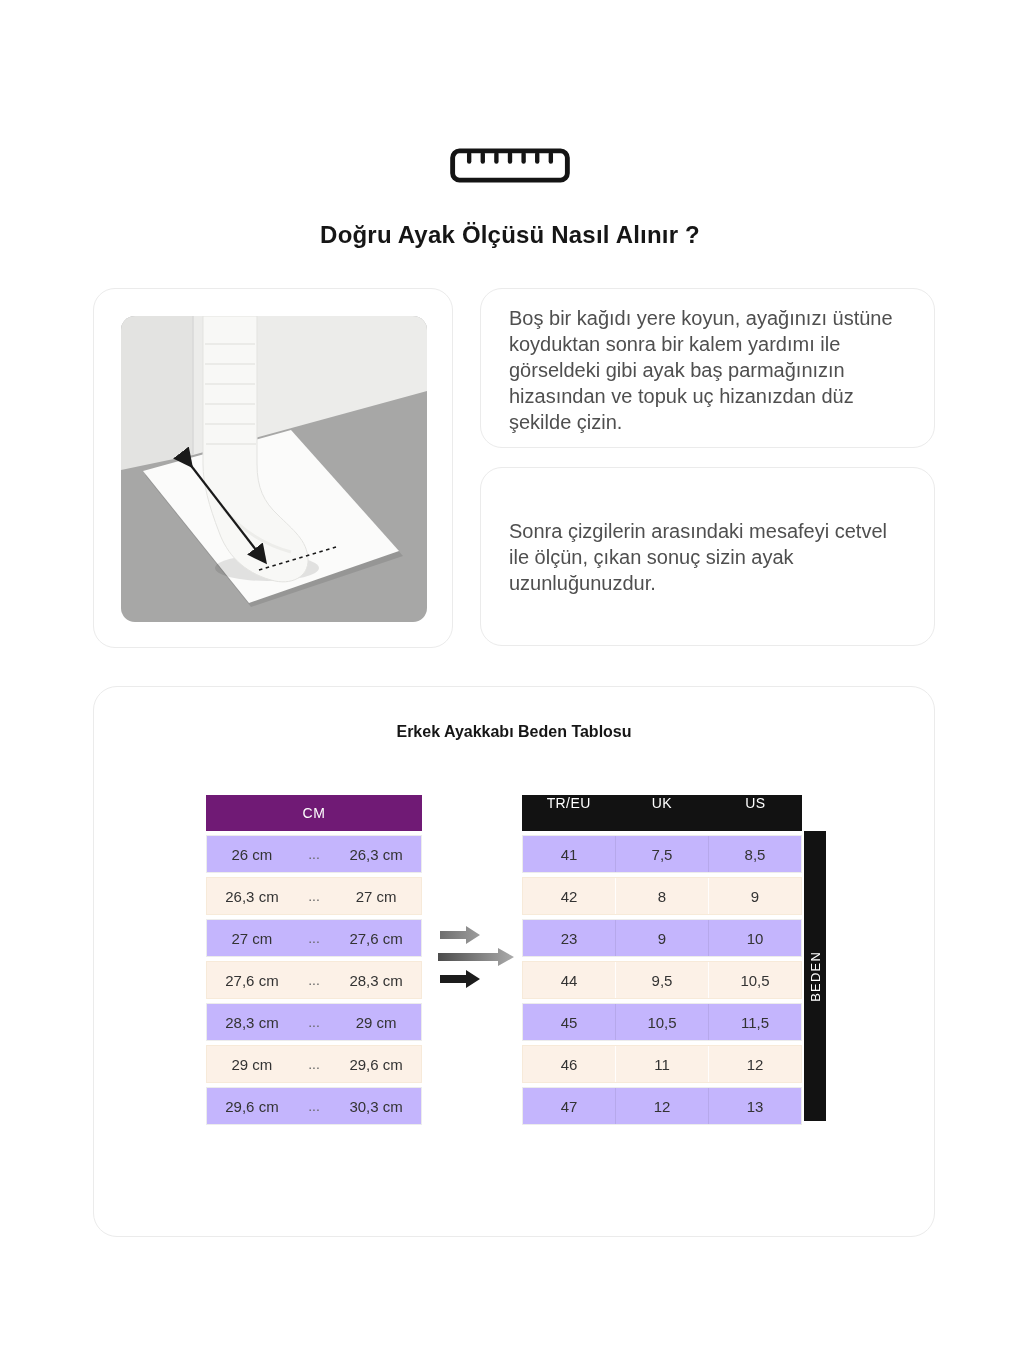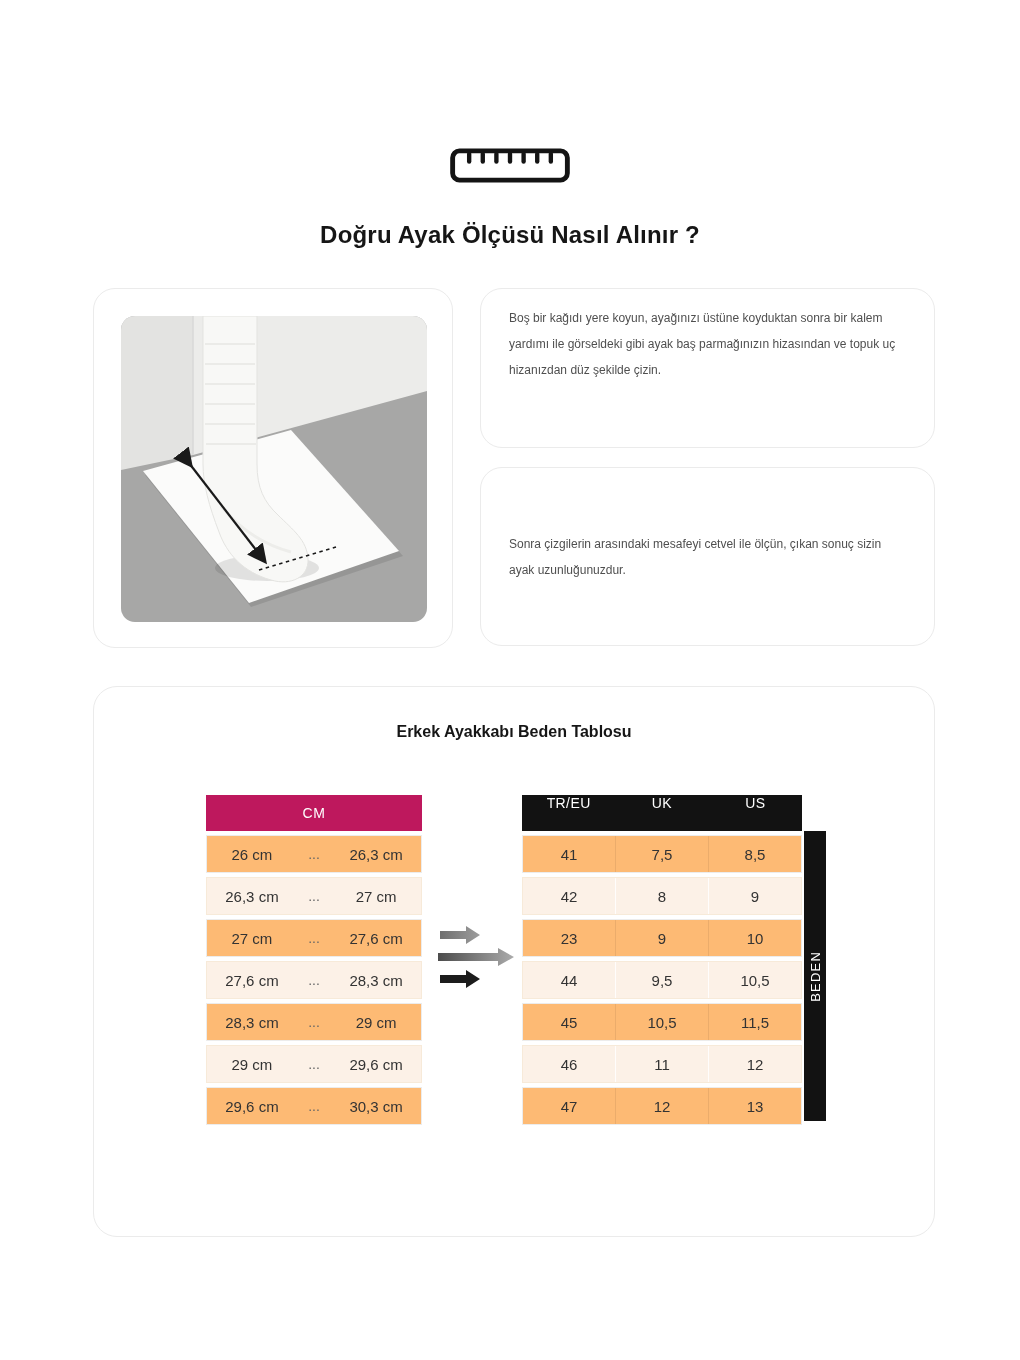--- a/index.html
+++ b/index.html
@@ -10,40 +10,40 @@
   .ruler-wrap{position:absolute;top:148px;left:0;width:1020px;text-align:center;}
   .page-title{position:absolute;top:221px;left:0;width:1020px;margin:0;text-align:center;
     font-size:24px;font-weight:bold;color:#161616;letter-spacing:.2px;}
 
   
   .row1{position:absolute;top:288px;left:93px;width:842px;display:flex;gap:27px;}
   .card{background:#fff;border:1px solid #ebebeb;border-radius:22px;box-sizing:border-box;}
   .photo-card{width:360px;height:360px;flex:0 0 auto;padding:27px;}
   .photo{width:306px;height:306px;border-radius:14px;overflow:hidden;display:block;}
   .col{display:flex;flex-direction:column;gap:19px;flex:1;}
-  .text-card{padding:16px 28px;font-size:12px;line-height:26px;color:#4f4f4f;}
+  .text-card{padding:16px 28px;font-size:20px;line-height:26px;color:#4f4f4f;}
   .text-card.c1{height:160px;}
   .text-card.c2{height:179px;display:flex;align-items:center;}
   .text-card p{margin:0;}
 
   
   .big-card{position:absolute;top:686px;left:93px;width:842px;height:551px;
     border:1px solid #ebebeb;border-radius:24px;background:#fff;box-sizing:border-box;}
   .size-title{position:absolute;top:36px;left:0;width:100%;margin:0;text-align:center;
     font-size:16px;font-weight:bold;color:#161616;}
 
   .tbl{position:absolute;top:108px;}
   .cm-tbl{left:112px;width:216px;}
   .sz-tbl{left:428px;width:280px;}
-  .thead{height:36px;background:#be185d;color:#fff;display:flex;align-items:center;
+  .thead{height:36px;background:#701a75;color:#fff;display:flex;align-items:center;
     justify-content:center;font-size:14px;letter-spacing:.6px;}
   .thead3{height:36px;background:#121212;color:#fff;display:flex;align-items:flex-start;font-size:14px;letter-spacing:.4px;}
   .thead3 span{flex:1;text-align:center;}
   .trow{height:38px;margin-top:4px;display:flex;align-items:center;font-size:15px;color:#333;
-    background:#fdba74;border:1px solid #ececec;box-sizing:border-box;}
+    background:#c4b5fd;border:1px solid #ececec;box-sizing:border-box;}
   .trow.alt{background:#fcf1e7;border-color:#f7ead9;}
   .trow:first-of-type{margin-top:0;}
   .cm-tbl .cell-a,.cm-tbl .cell-b{flex:1 1 42%;text-align:center;}
   .cm-tbl .dots{flex:0 0 16%;text-align:center;font-size:14px;color:#666;}
   .sz-tbl .cell{flex:1;text-align:center;}
   .sz-tbl .cell.mid{border-left:1px solid rgba(0,0,0,.07);border-right:1px solid rgba(0,0,0,.07);
     align-self:stretch;display:flex;align-items:center;justify-content:center;}
   .sz-tbl .trow.alt .cell.mid{border-left-color:rgba(255,255,255,.85);border-right-color:rgba(255,255,255,.85);}
 
   .arrows{position:absolute;left:344px;top:236px;}

